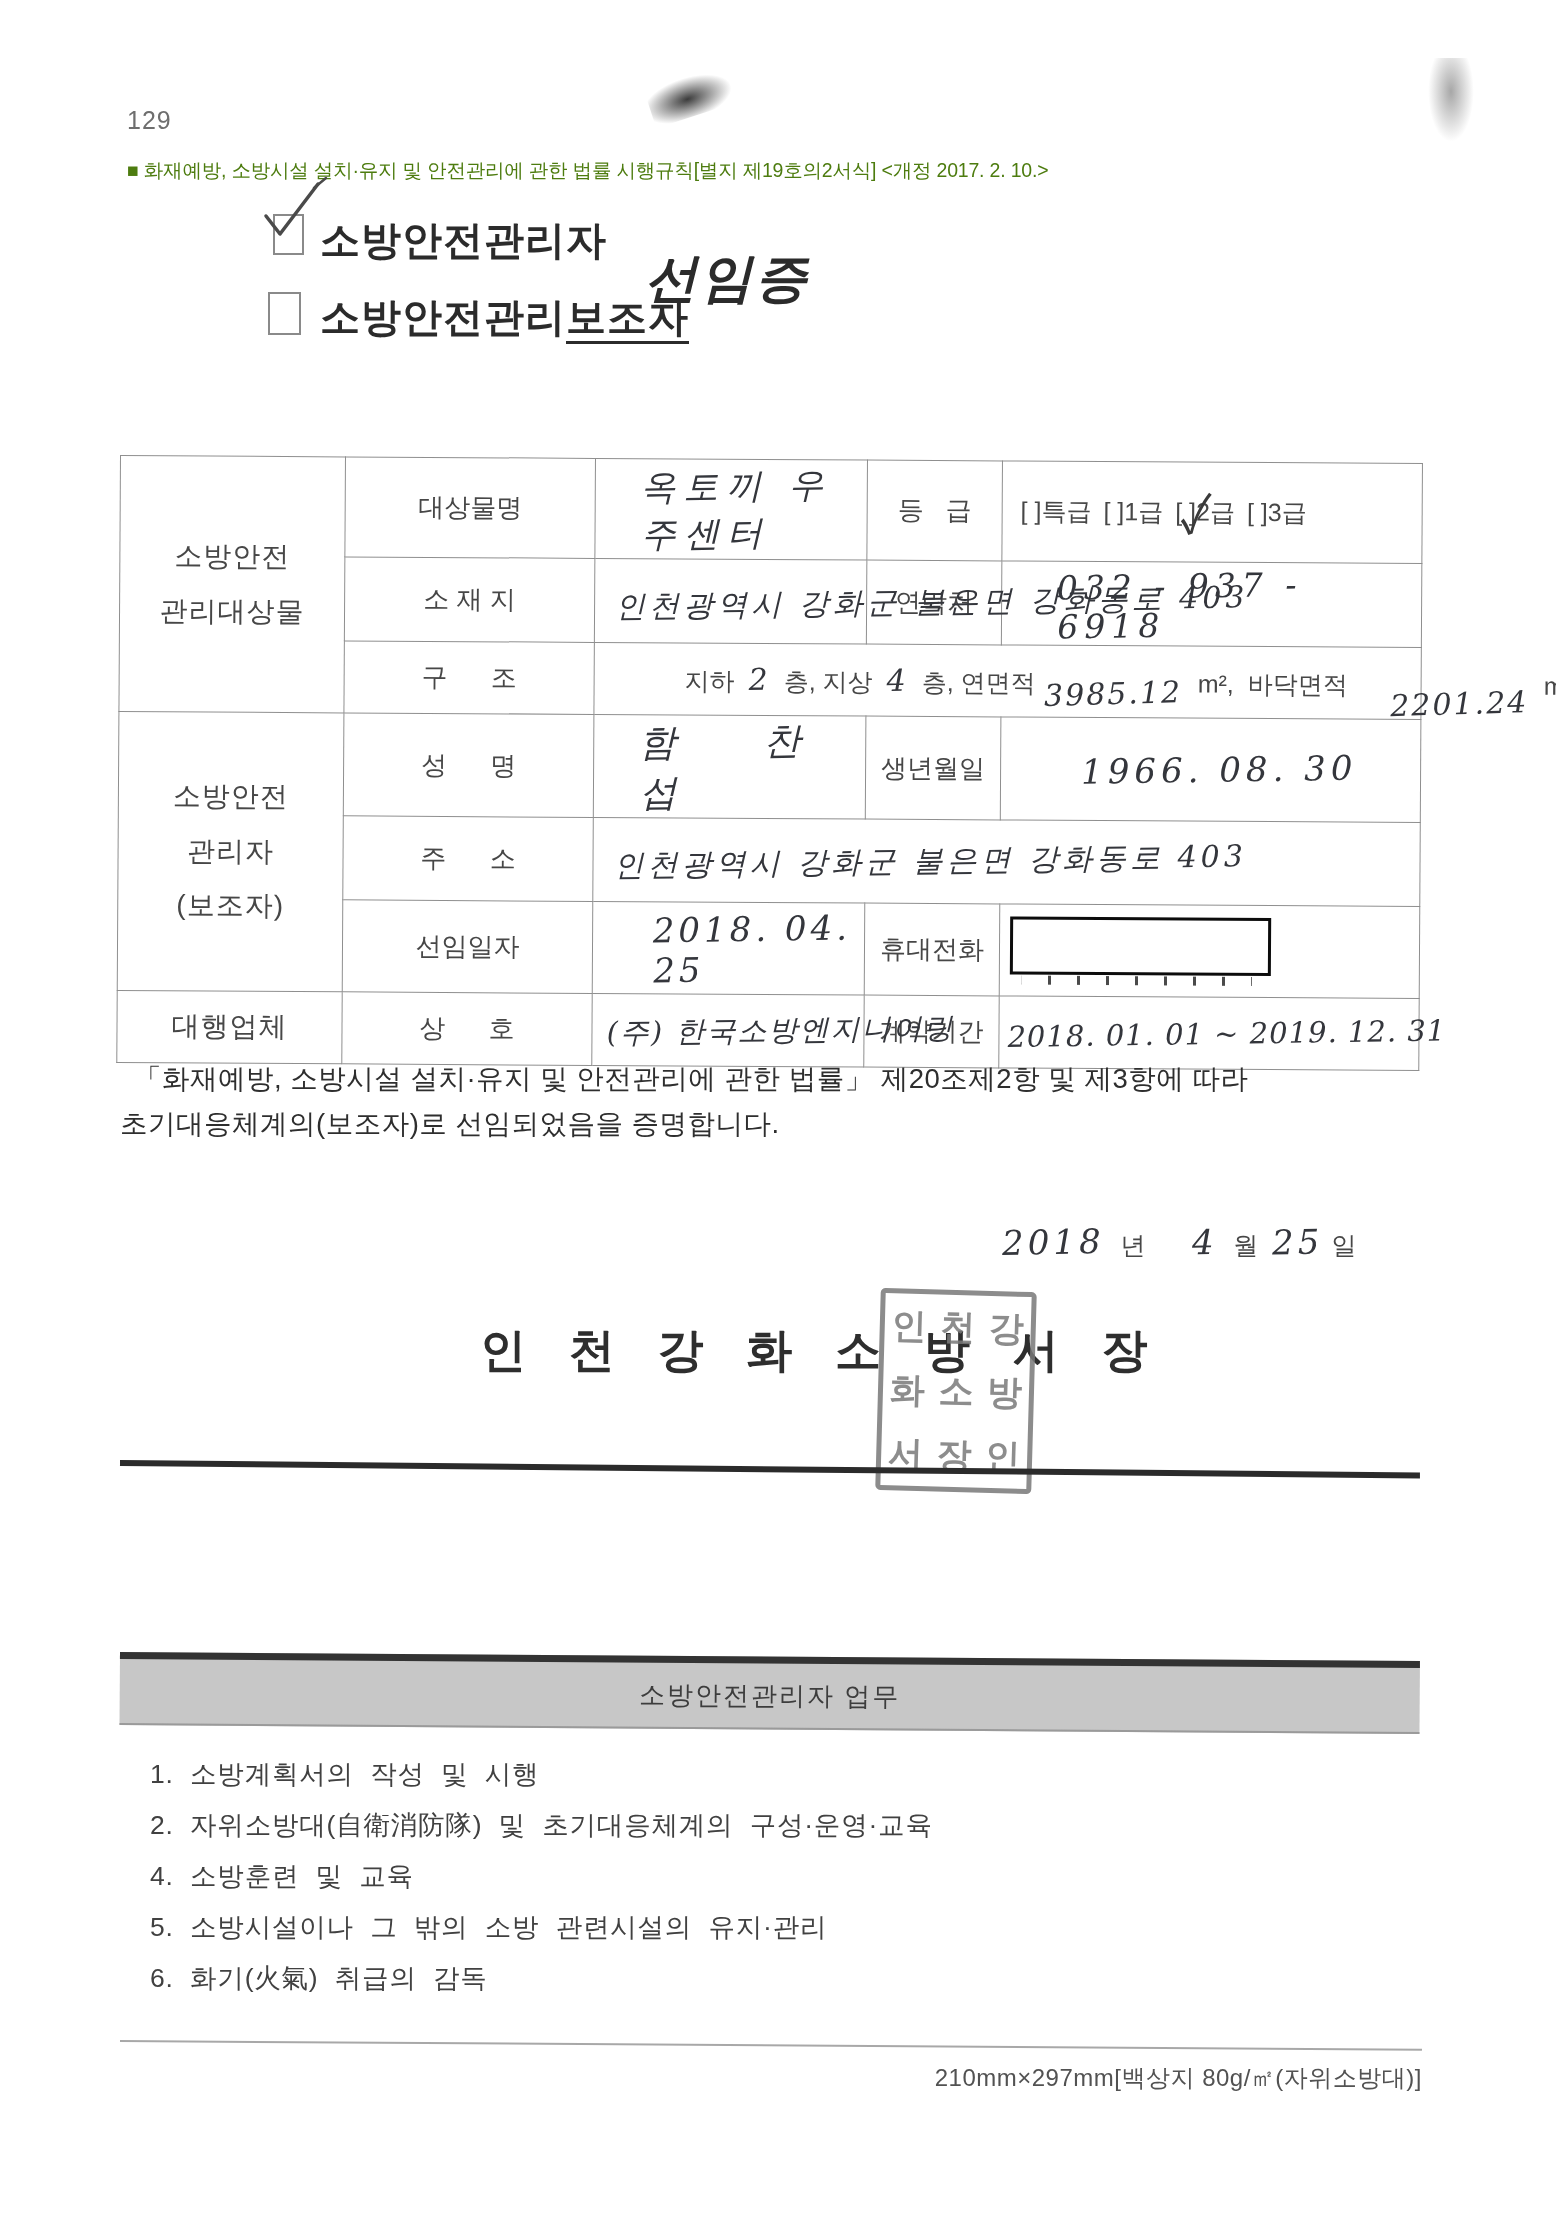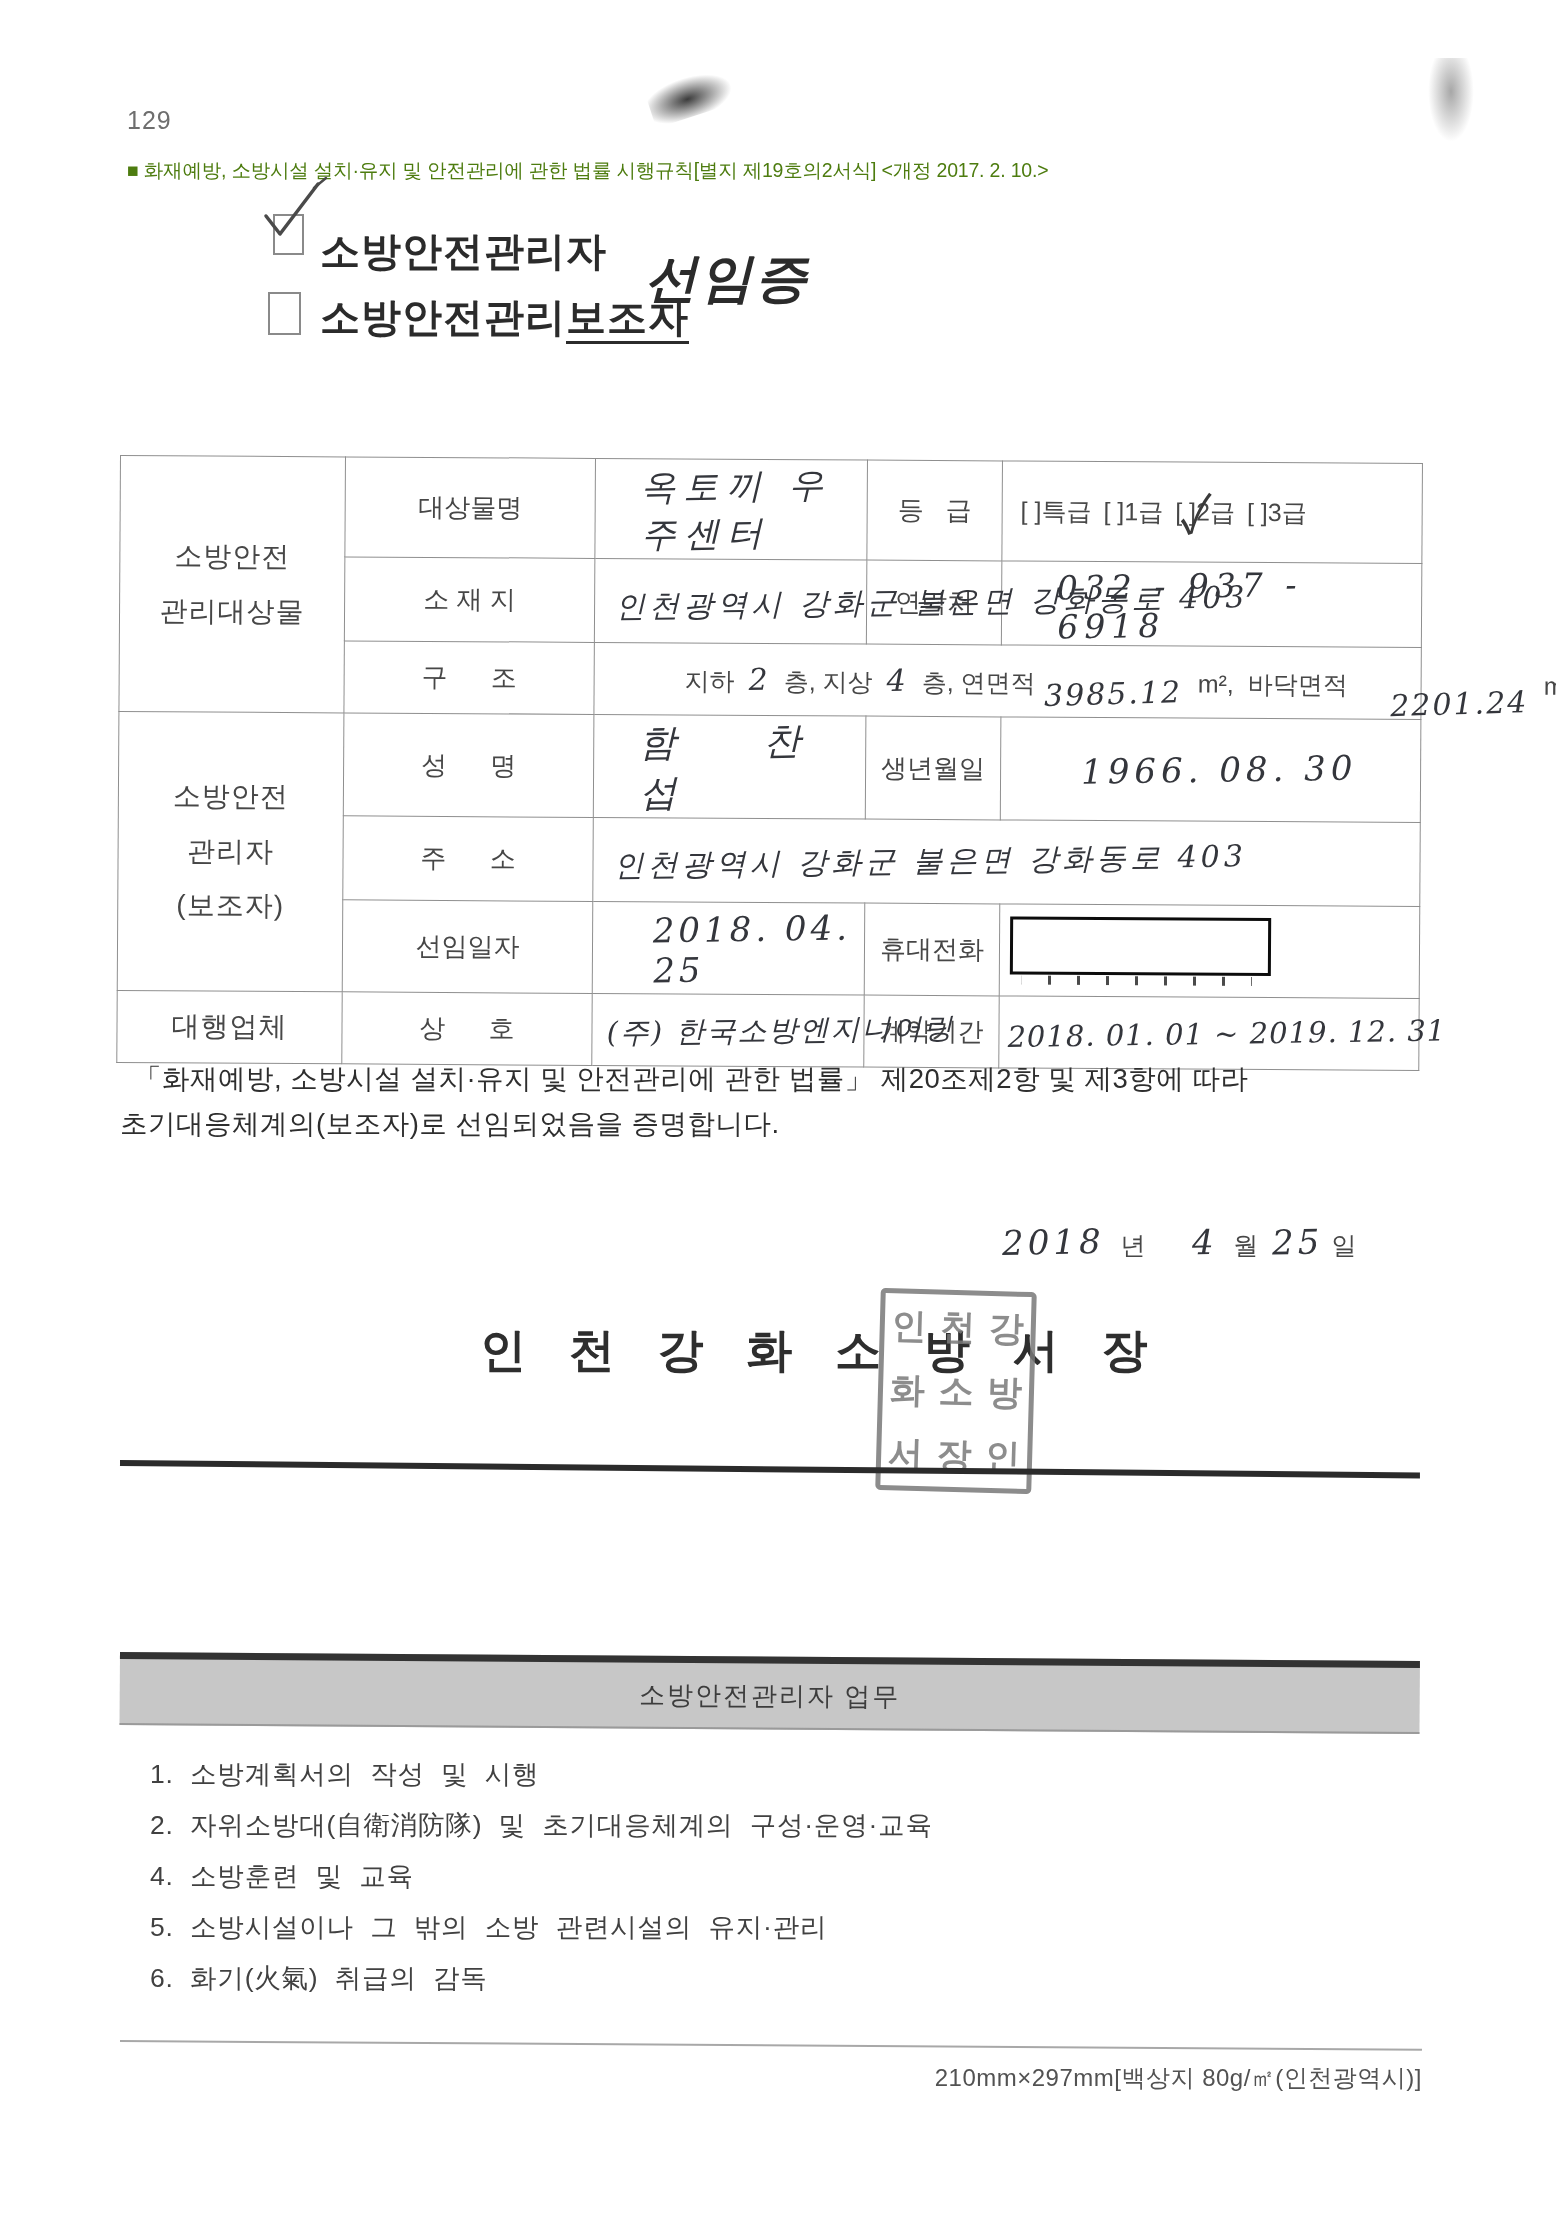--- a/index.html
+++ b/index.html
@@ -23,21 +23,21 @@
 
   .page-number{left:127px;top:106px;font-size:25px;color:#6e6e6e;letter-spacing:1px;}
   .header-notice{left:127px;top:157px;font-size:19.5px;color:#4d7c0f;letter-spacing:-0.2px;white-space:pre;}
 
   
   .cb{border:2px solid #8a8a8a;background:#fff;}
   .cb1{left:273px;top:214px;width:27px;height:37px;}
   .cb2{left:268px;top:292px;width:29px;height:39px;}
   .cb1-check{left:252px;top:170px;}
   .big-title{font-size:40px;font-weight:800;color:#2b2b2b;letter-spacing:1px;white-space:nowrap;}
-  .opt1{left:320px;top:224px;text-align:right;}
+  .opt1{left:320px;top:213px;text-align:right;}
   .opt2{left:320px;top:290px;}
   .opt2 .underlined{border-bottom:3px solid #2b2b2b;padding-bottom:2px;}
   .badge{left:645px;top:244px;font-size:52px;font-weight:800;color:#2b2b2b;letter-spacing:3px;font-style:italic;}
 
   
   .doc-table-wrap{left:120px;top:455px;width:1302px;transform:rotate(0.35deg);transform-origin:top left;}
   table.doc{width:100%;border-collapse:collapse;table-layout:fixed;}
   table.doc td{border:1px solid #8f8f8f;vertical-align:middle;overflow:visible;}
   td.section{font-size:28px;color:#474747;text-align:center;white-space:pre-line;line-height:1.95;letter-spacing:1px;}
   td.lbl{font-size:26px;color:#474747;text-align:center;white-space:pre;letter-spacing:0;}
@@ -232,15 +232,15 @@
   </div>
   <div class="abs duties-list">
     <div class="duty">1.  소방계획서의  작성  및  시행</div>
     <div class="duty">2.  자위소방대(自衛消防隊)  및  초기대응체계의  구성·운영·교육</div>
     <div class="duty">4.  소방훈련  및  교육</div>
     <div class="duty">5.  소방시설이나  그  밖의  소방  관련시설의  유지·관리</div>
     <div class="duty">6.  화기(火氣)  취급의  감독</div>
   </div>
 
   <div class="abs footer-line"></div>
-  <div class="abs footer-text">210mm×297mm[백상지  80g/㎡(인천광역시)]</div>
+  <div class="abs footer-text">210mm×297mm[백상지  80g/㎡(자위소방대)]</div>
 
 </div>
 
 </body></html>

